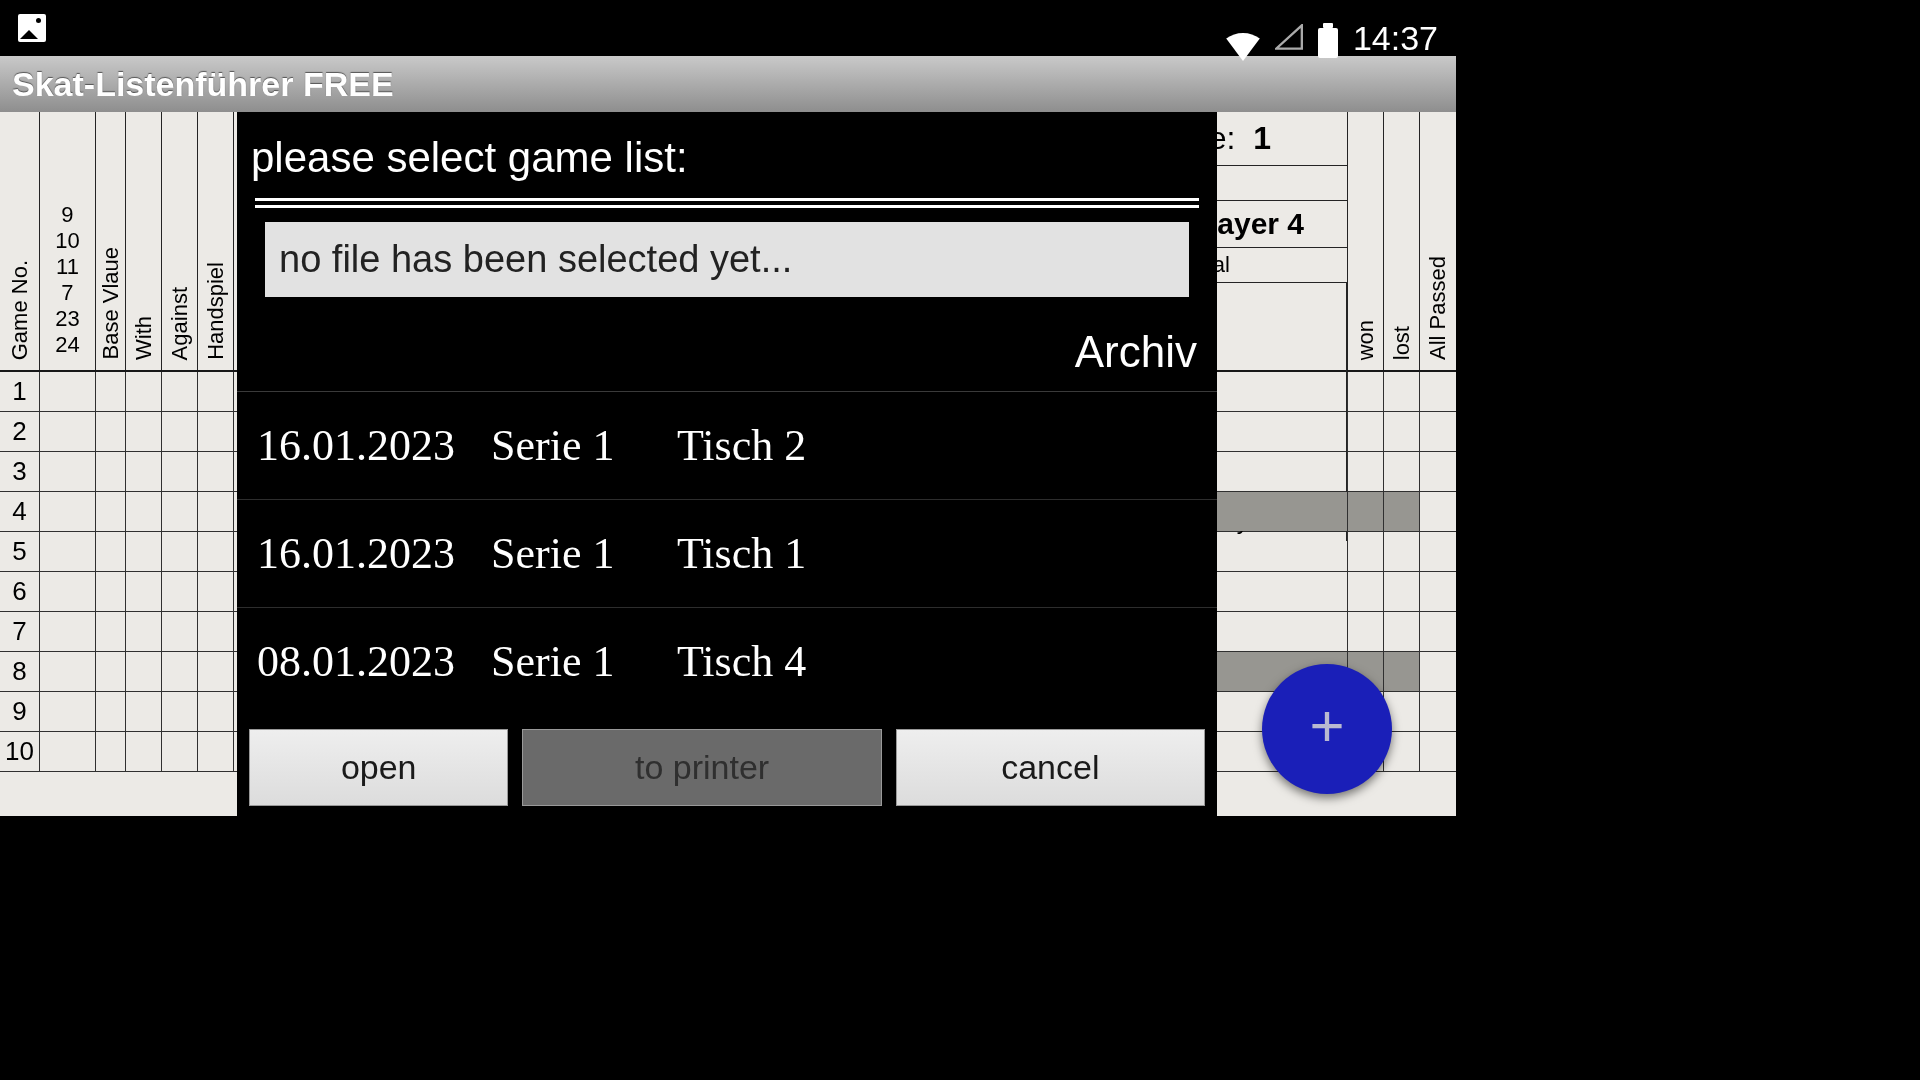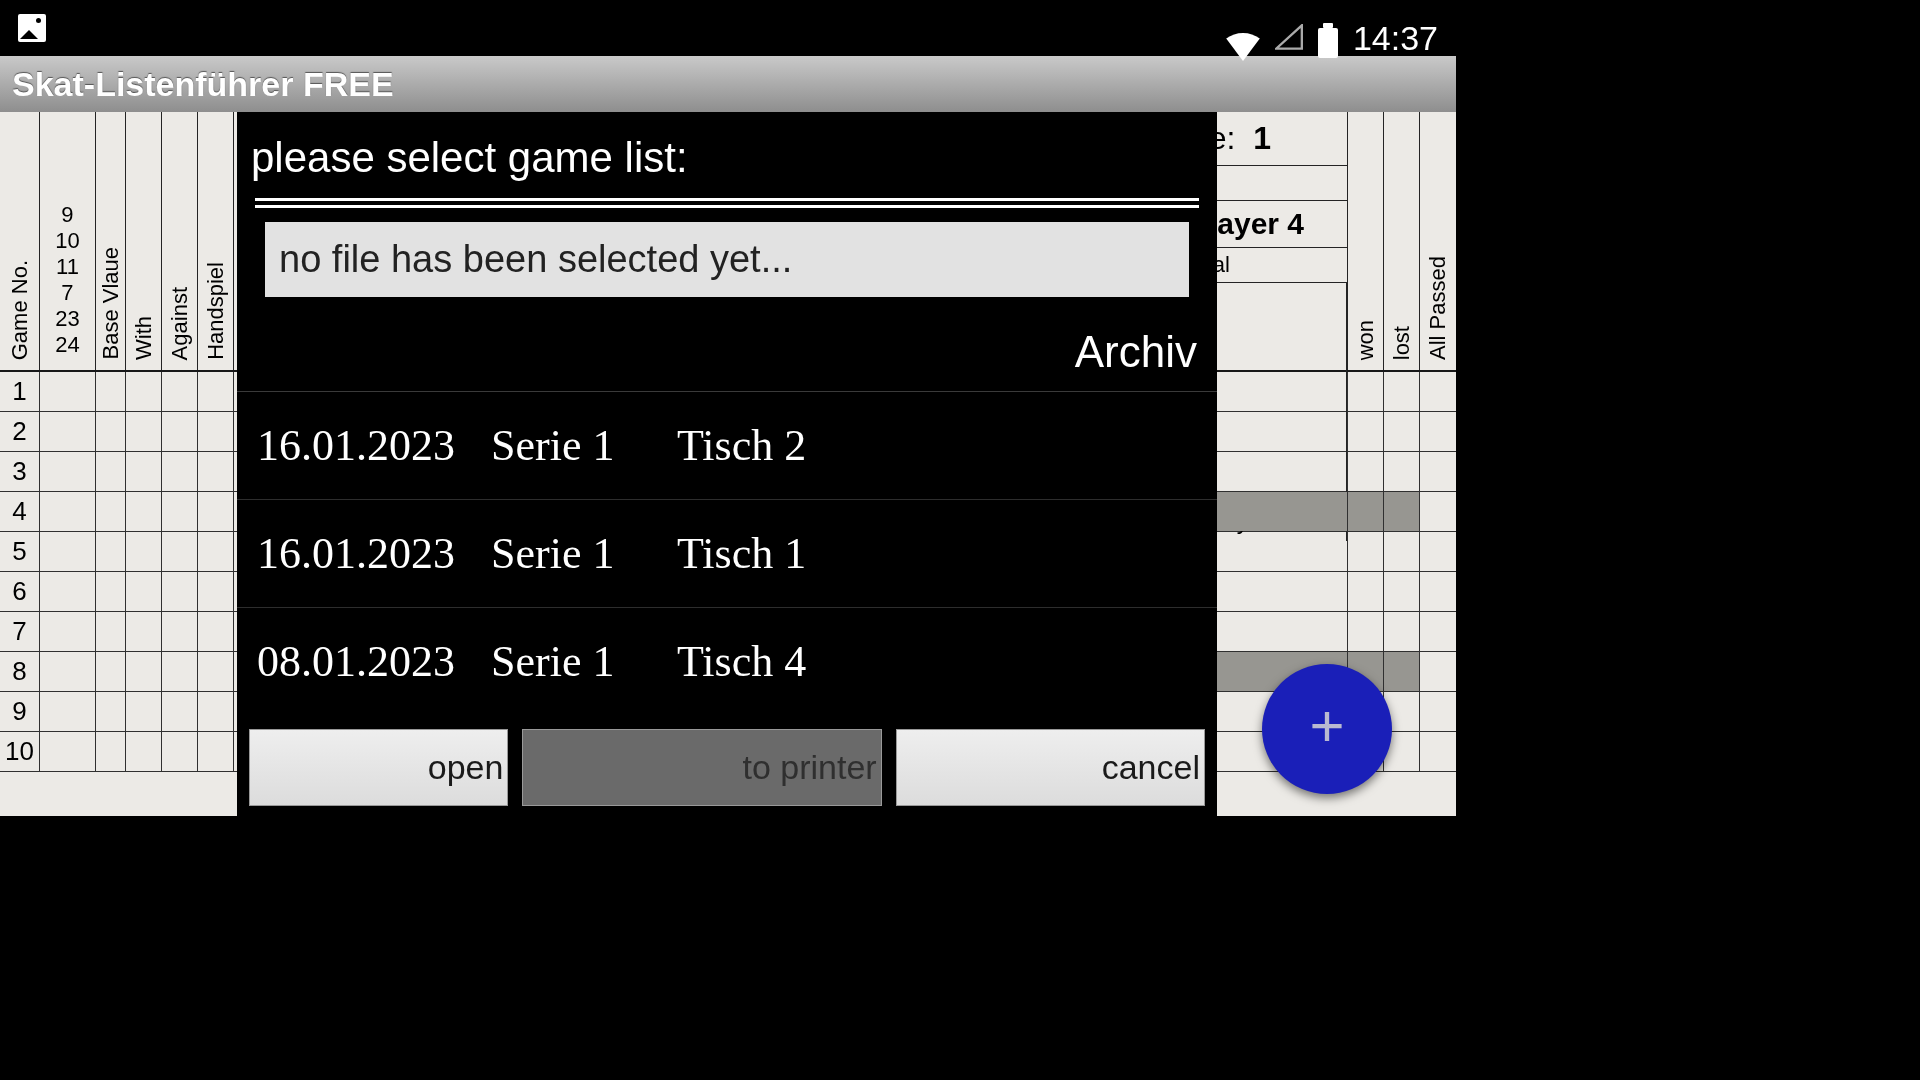--- a/index.html
+++ b/index.html
@@ -36,21 +36,21 @@
   .dialog { position:absolute; left:237px; top:0; width:980px; height:100%; background:#000; color:#fff; z-index:10; display:flex; flex-direction:column;}
   .dialog-title { font-size:42px; padding:22px 14px 10px 14px; font-weight:400;}
   .title-underline { margin:6px 18px 0 18px; height:10px; border-top:3px solid #fff; border-bottom:2px solid #fff; position:relative;}
   .title-underline::after{content:"";position:absolute;left:0;right:0;top:4px;height:1px;background:#fff;}
   .selected-box { margin:14px 28px 8px 28px; background:#e2e2e2; color:#222; font-size:38px; padding:16px 14px; }
   .section-head { font-size:44px; padding:22px 20px 14px 22px; border-bottom:1px solid #3a3a3a;text-align:right;}
   .list { flex:1; overflow:hidden;font-family:Liberation Serif, serif;}
   .list-item { font-size:44px; padding:28px 20px; border-bottom:1px solid #2d2d2d; display:flex; gap:36px;}
   .list-item span:nth-child(2){min-width:150px;}
   .button-row { display:flex; gap:14px; padding:10px 12px 10px 12px; background:#000;}
-  .dlg-btn { flex:1; background:linear-gradient(#eeeeee,#dcdcdc); color:#1a1a1a; font-size:34px; padding:18px 4px; text-align:right; border:1px solid #999; }
+  .dlg-btn { flex:1; background:linear-gradient(#eeeeee,#dcdcdc); color:#1a1a1a; font-size:34px; padding:18px 4px; text-align:center; border:1px solid #999; }
   .dlg-btn.disabled { background:#6a6a6a; color:#2f2f2f; }
 
   
   .sheet { position:absolute; inset:0; }
   .sheet-col-headers { display:flex; height:260px; border-bottom:2px solid #222;}
   .sheet-col-headers > div { border-right:1px solid #333; display:flex; align-items:flex-end; justify-content:center; padding-bottom:6px;}
   .vhead{ writing-mode:vertical-rl; transform:rotate(180deg); font-size:22px; padding:4px 2px;}
   .sheet-rows > div { height:40px; border-bottom:1px solid #444; display:flex;}
   .cell{ border-right:1px solid #444;}
   .game-no{ width:40px; text-align:center; font-size:26px; display:flex;align-items:center;justify-content:center;}

